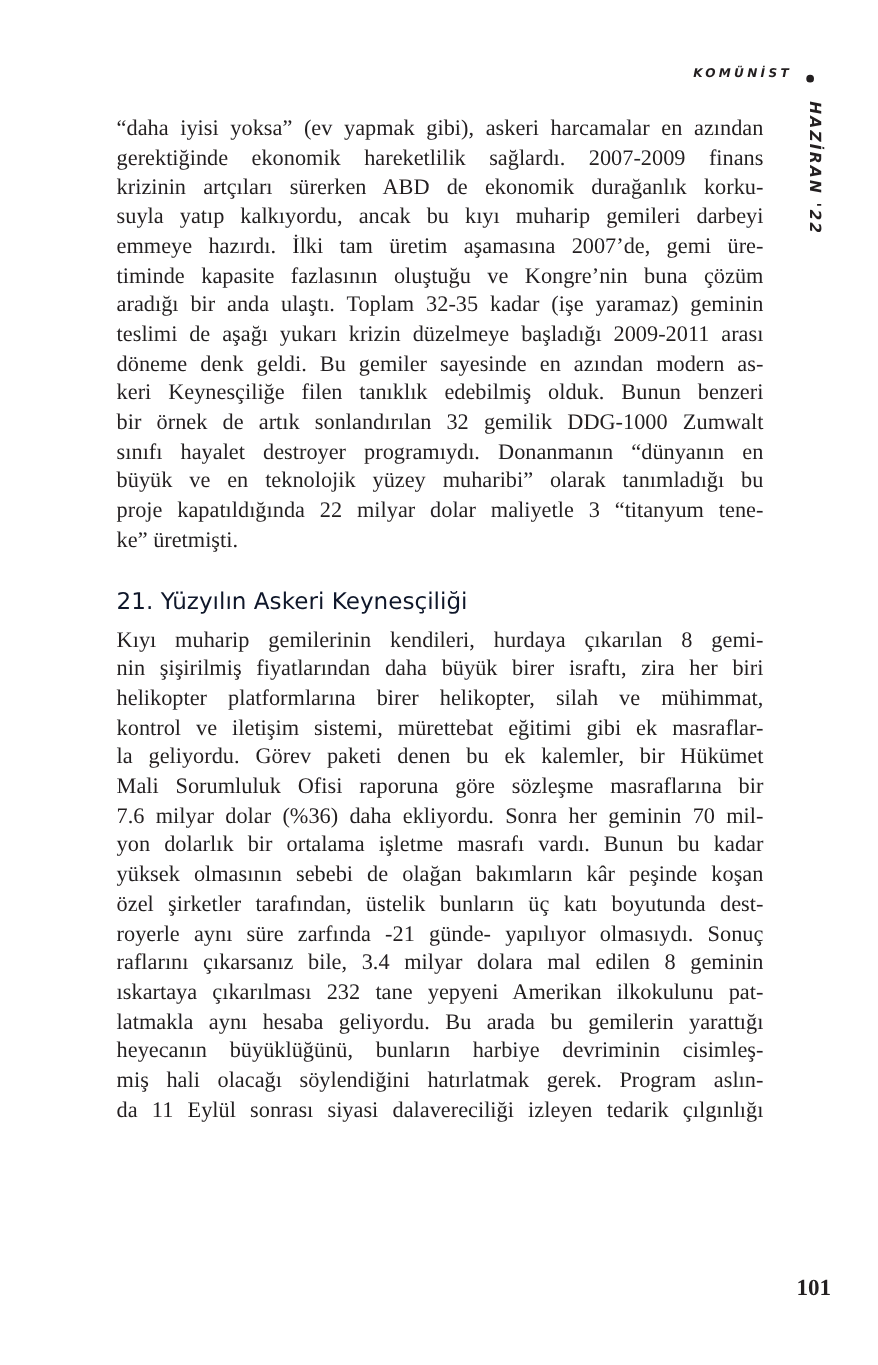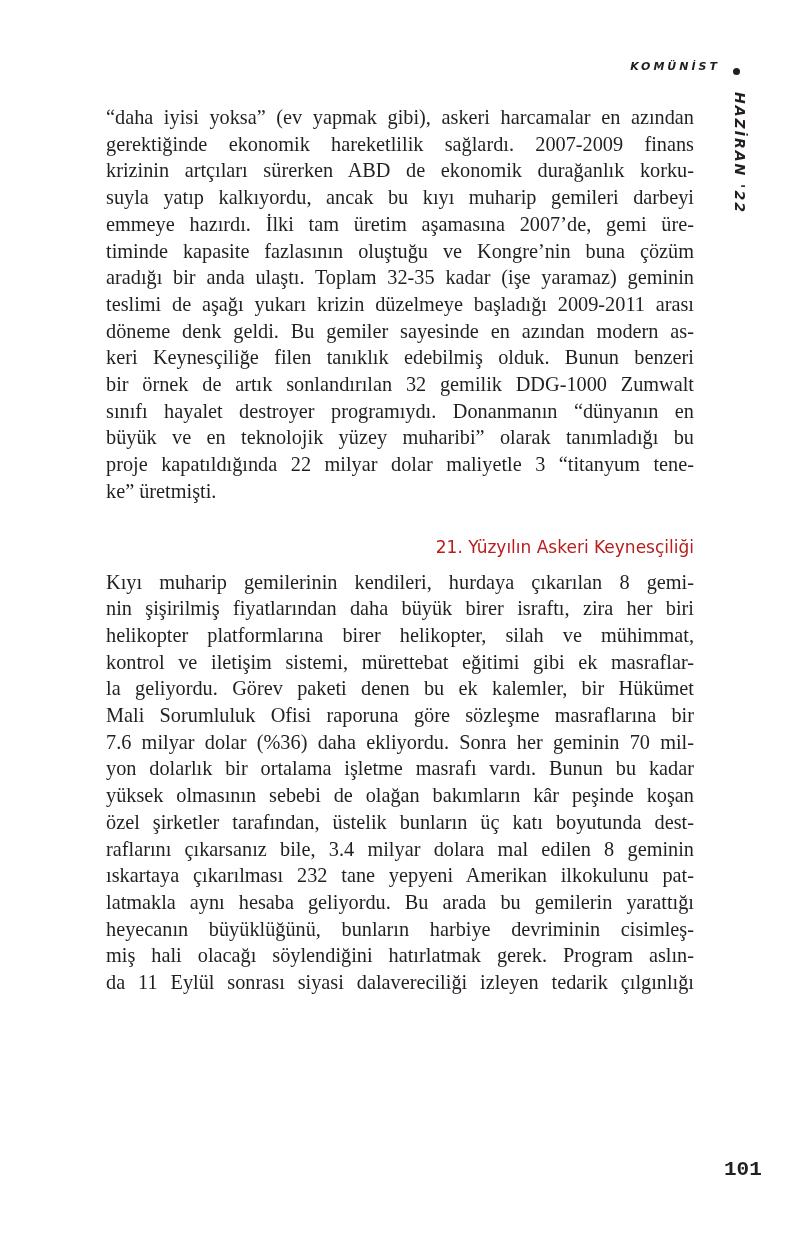--- a/index.html
+++ b/index.html
@@ -65,32 +65,31 @@
       display: block;
       text-align: justify;
       text-align-last: justify;
       white-space: nowrap;
     }
     .para .line.last {
       text-align-last: left;
     }
     .section-heading {
       font-family: "DejaVu Sans", sans-serif;
-      font-size: 17px;
+      font-size: 21px;
       font-weight: normal;
       margin: 27px 0 7px 0;
       line-height: 30px;
-      color: #b91c1c;
-      text-align: right;
+      color: #0f172a;
     }
     .page-number {
       position: absolute;
       top: 1158px;
       left: 724px;
-      font-family: Liberation Mono, monospace;
+      font-family: Liberation Serif, serif;
       font-weight: bold;
       font-size: 21px;
       color: #231f20;
     }
   </style>
 </head>
 <body>
 
 <div class="header-title">KOMÜNİST</div>
 <div class="header-dot"></div>
@@ -121,20 +120,21 @@
     <span class="line">Kıyı muharip gemilerinin kendileri, hurdaya çıkarılan 8 gemi-</span>
     <span class="line">nin şişirilmiş fiyatlarından daha büyük birer israftı, zira her biri</span>
     <span class="line">helikopter platformlarına birer helikopter, silah ve mühimmat,</span>
     <span class="line">kontrol ve iletişim sistemi, mürettebat eğitimi gibi ek masraflar-</span>
     <span class="line">la geliyordu. Görev paketi denen bu ek kalemler, bir Hükümet</span>
     <span class="line">Mali Sorumluluk Ofisi raporuna göre sözleşme masraflarına bir</span>
     <span class="line">7.6 milyar dolar (%36) daha ekliyordu. Sonra her geminin 70 mil-</span>
     <span class="line">yon dolarlık bir ortalama işletme masrafı vardı. Bunun bu kadar</span>
     <span class="line">yüksek olmasının sebebi de olağan bakımların kâr peşinde koşan</span>
     <span class="line">özel şirketler tarafından, üstelik bunların üç katı boyutunda dest-</span>
+    <span class="line">royerle aynı süre zarfında -21 günde- yapılıyor olmasıydı. Sonuç</span>
     <span class="line">raflarını çıkarsanız bile, 3.4 milyar dolara mal edilen 8 geminin</span>
     <span class="line">ıskartaya çıkarılması 232 tane yepyeni Amerikan ilkokulunu pat-</span>
     <span class="line">latmakla aynı hesaba geliyordu. Bu arada bu gemilerin yarattığı</span>
     <span class="line">heyecanın büyüklüğünü, bunların harbiye devriminin cisimleş-</span>
     <span class="line">miş hali olacağı söylendiğini hatırlatmak gerek. Program aslın-</span>
     <span class="line">da 11 Eylül sonrası siyasi dalavereciliği izleyen tedarik çılgınlığı</span>
   </p>
 </div>
 
 <div class="page-number">101</div>

